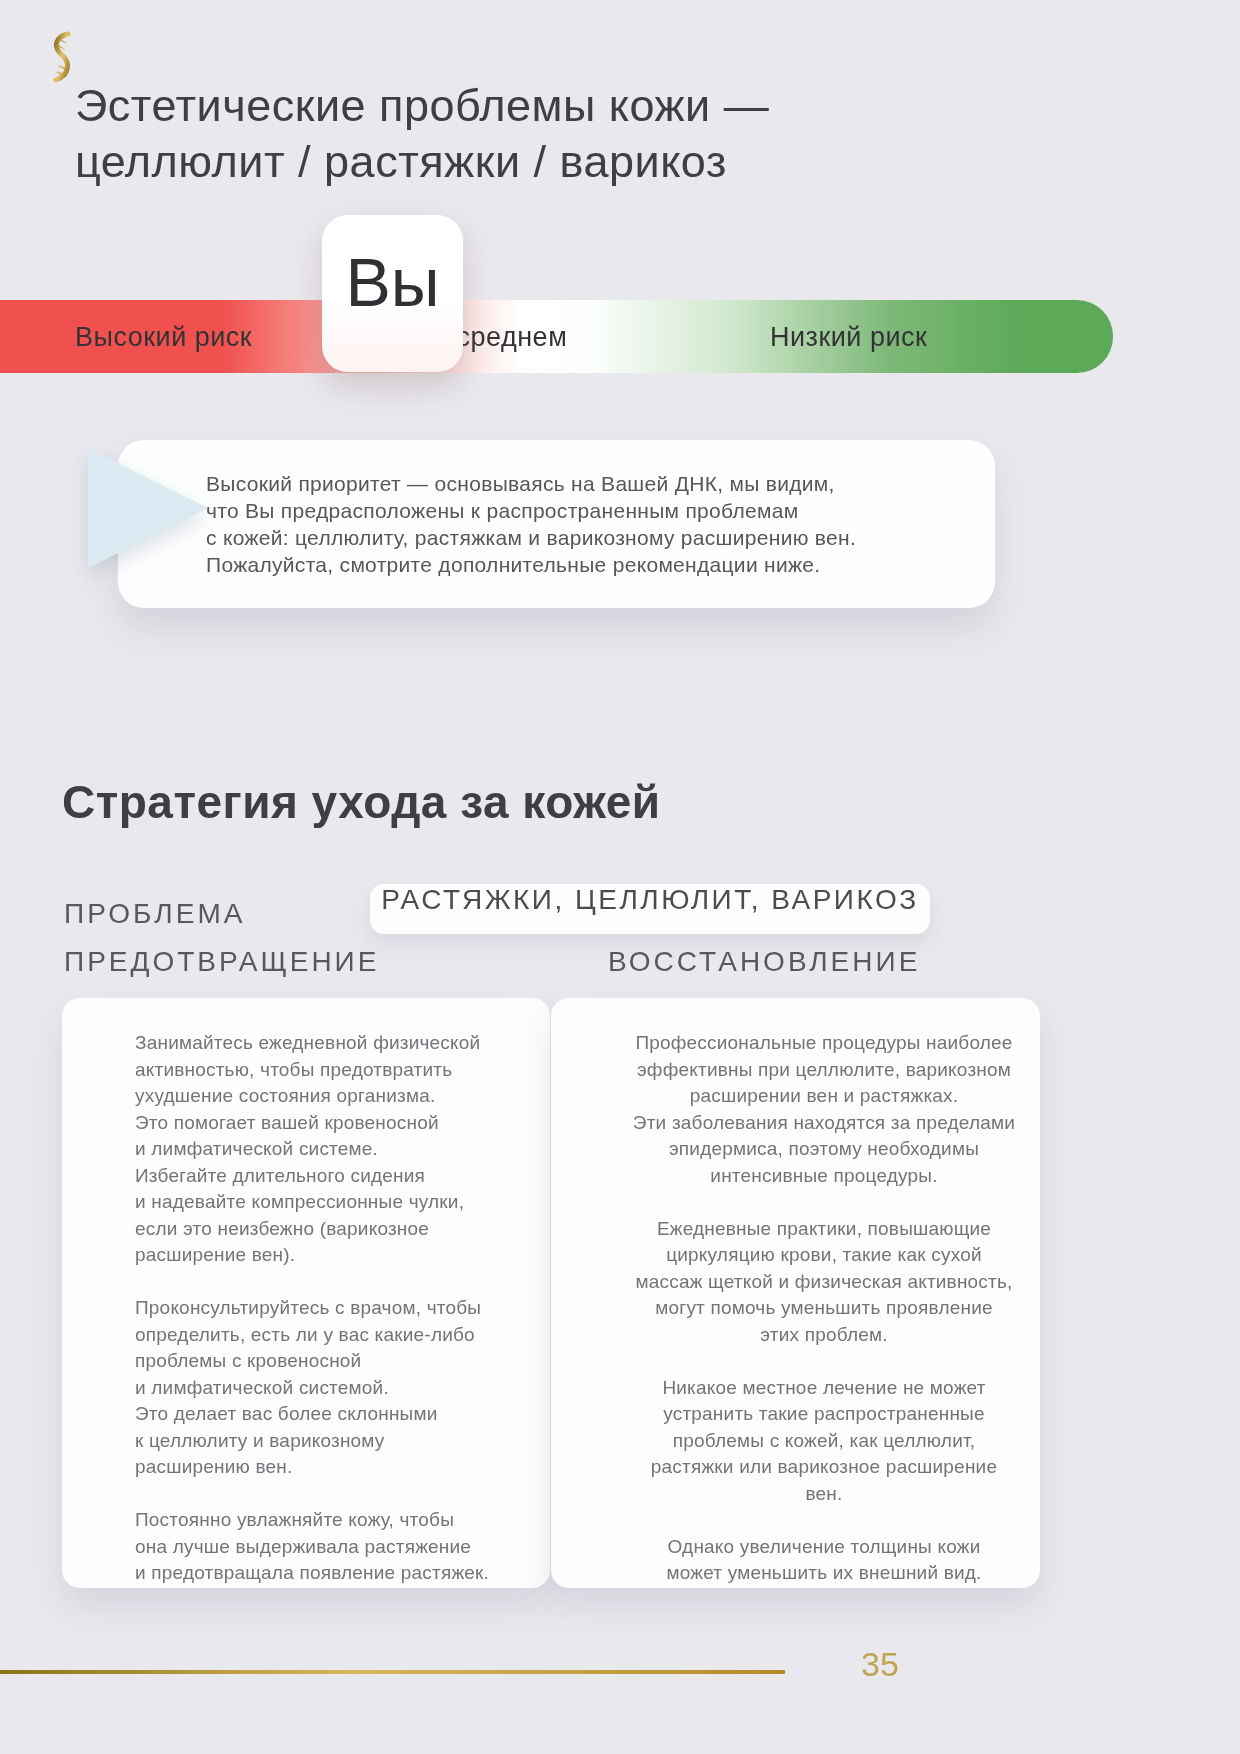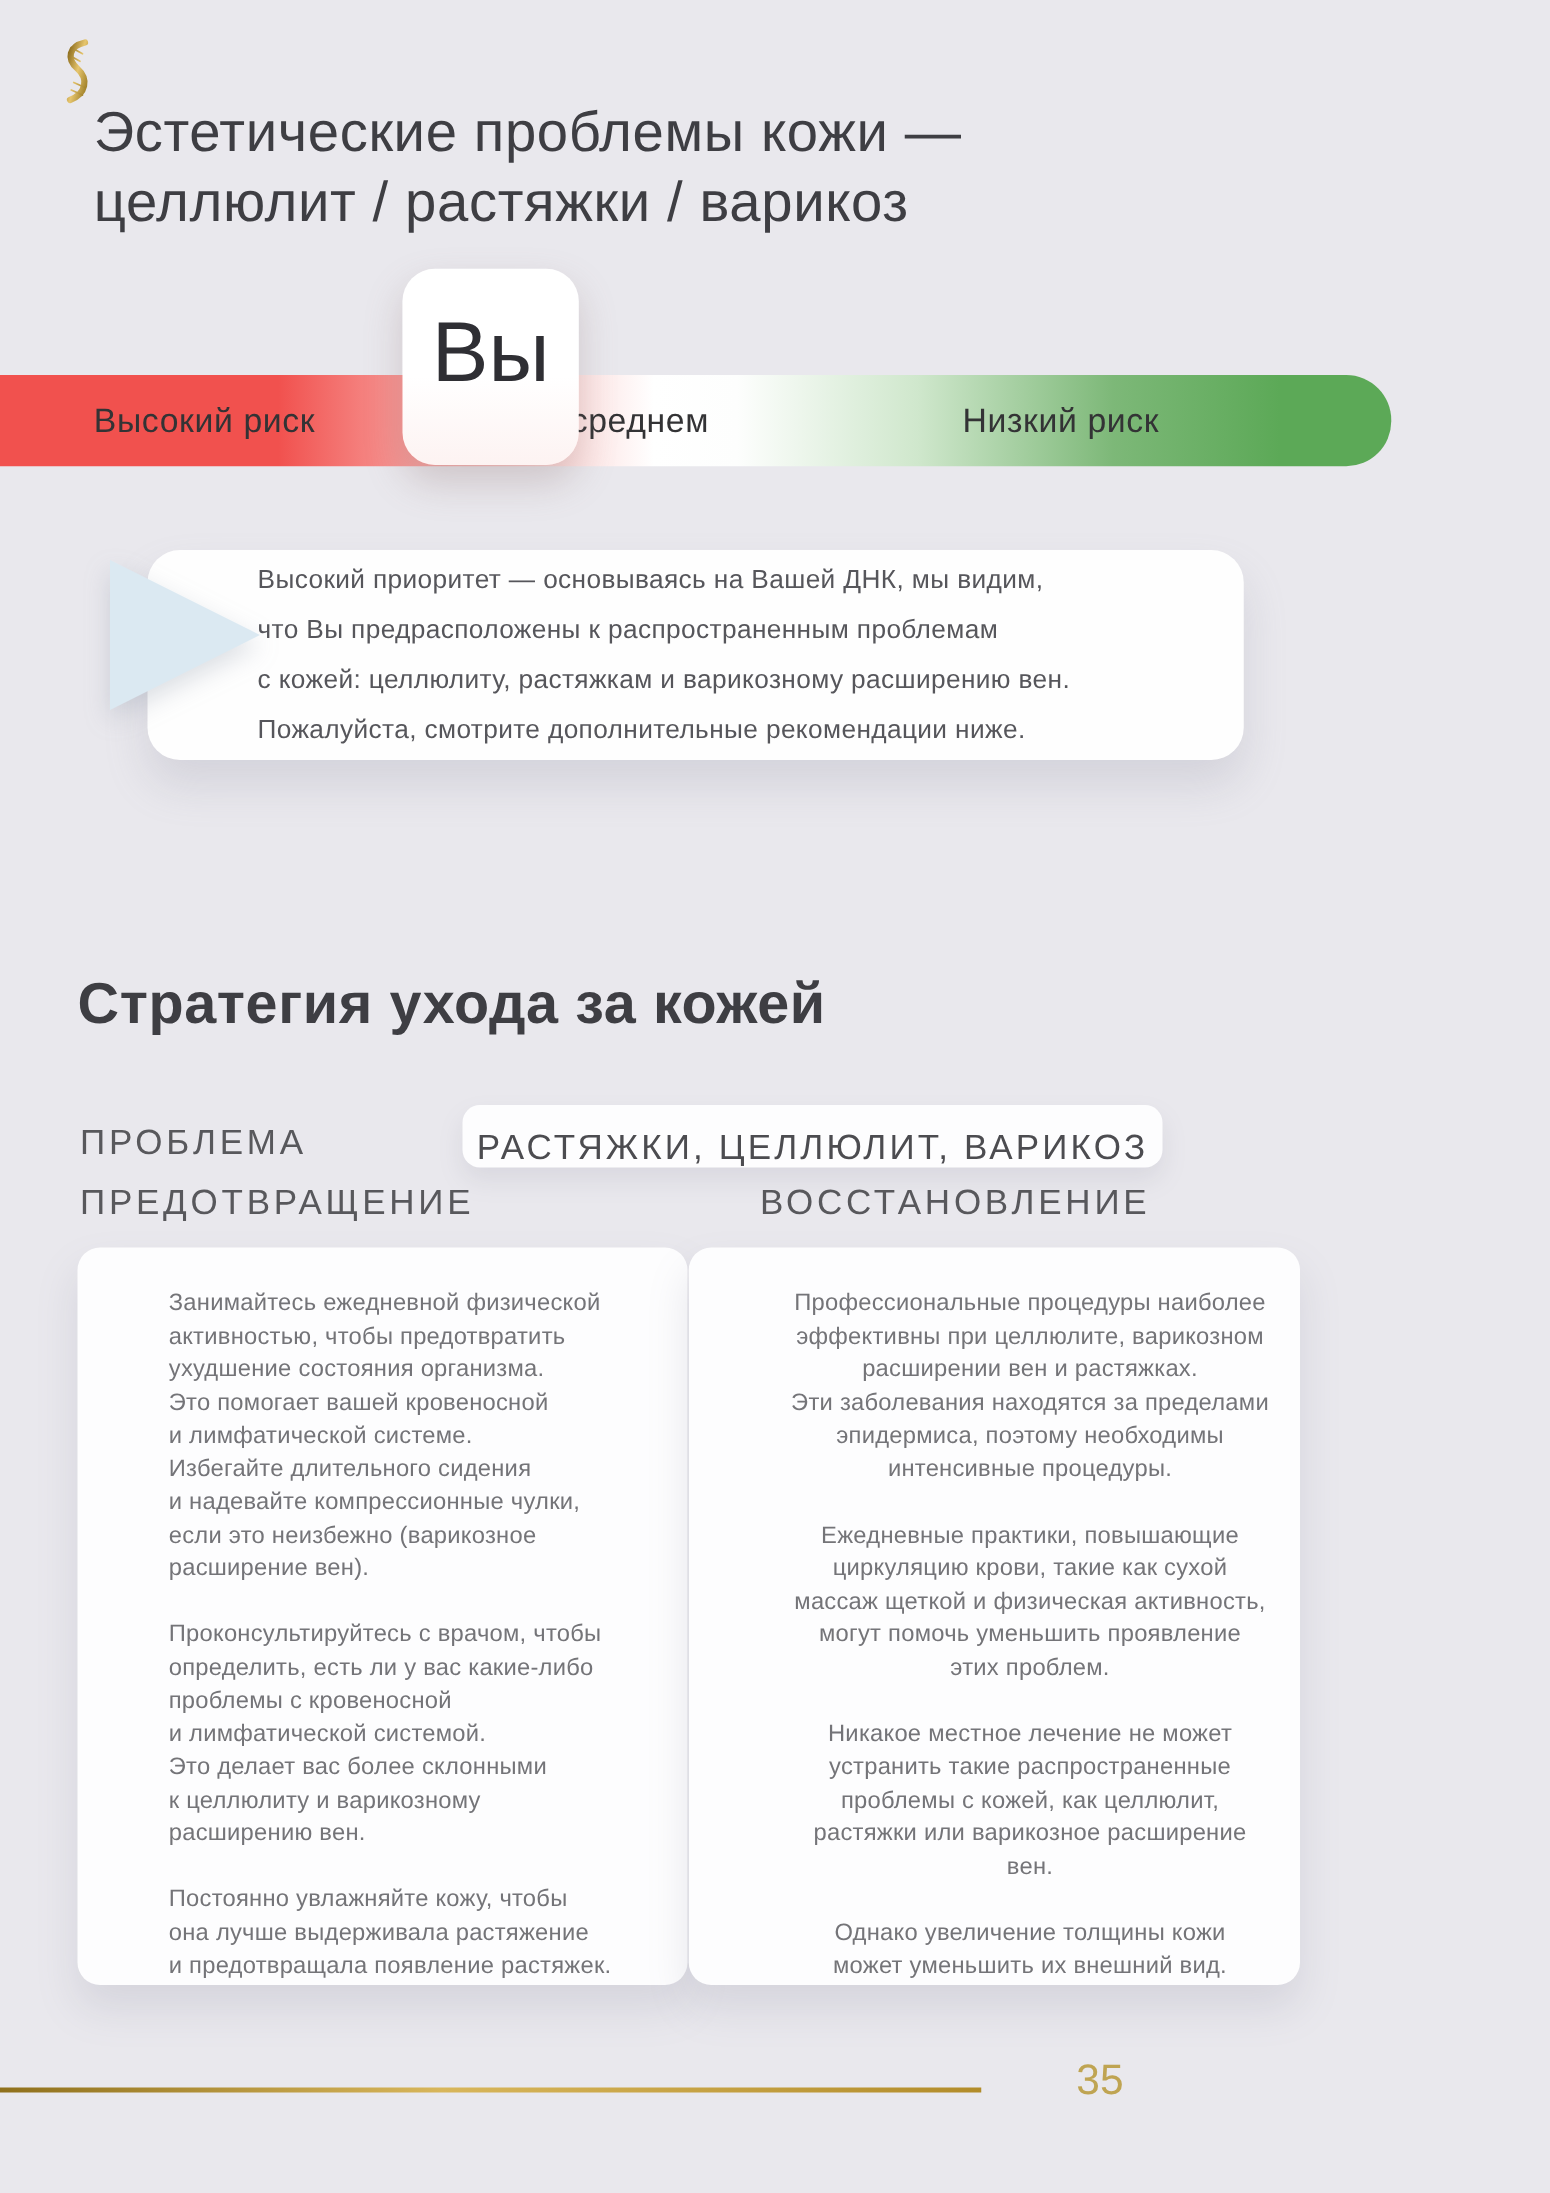--- a/index.html
+++ b/index.html
@@ -49,38 +49,38 @@
     border-left:120px solid #dbe9f2; z-index:2;
     filter:drop-shadow(0 8px 10px rgba(120,130,150,0.25));
   }
   .callout-card {
     position:absolute; left:118px; top:440px; width:877px; height:168px;
     background:#fefefe; border-radius:26px;
     box-shadow:0 20px 35px rgba(130,130,150,0.20);
     display:flex; align-items:center;
   }
   .callout-card p {
-    margin:0 0 0 88px; font-size:21px; line-height:40px;
+    margin:0 0 0 88px; font-size:21px; line-height:27px;
     color:#56565b; white-space:pre-line; letter-spacing:0.3px;
   }
 
   .section-title {
     position:absolute; left:62px; top:775px; margin:0;
     font-size:46px; font-weight:700; color:#3e3e43; letter-spacing:0.5px;
   }
 
   .problem-label {
     position:absolute; left:64px; top:898px;
     font-size:28px; font-weight:300; color:#58585c; letter-spacing:3px;
   }
   .problem-pill {
     position:absolute; left:370px; top:884px; width:560px; height:50px;
     background:#fdfdfe; border-radius:14px;
     box-shadow:0 10px 20px rgba(130,130,150,0.15);
-    display:flex; align-items:flex-end; justify-content:center;
+    display:flex; align-items:flex-start; justify-content:center;
   }
   .problem-pill span {
     font-size:28px; font-weight:300; color:#4c4c50; letter-spacing:2.5px; white-space:nowrap;
   }
 
   .col-header {
     position:absolute; top:946px;
     font-size:28px; font-weight:300; color:#58585c; letter-spacing:3px;
   }
   .col-header.left  { left:64px; }

